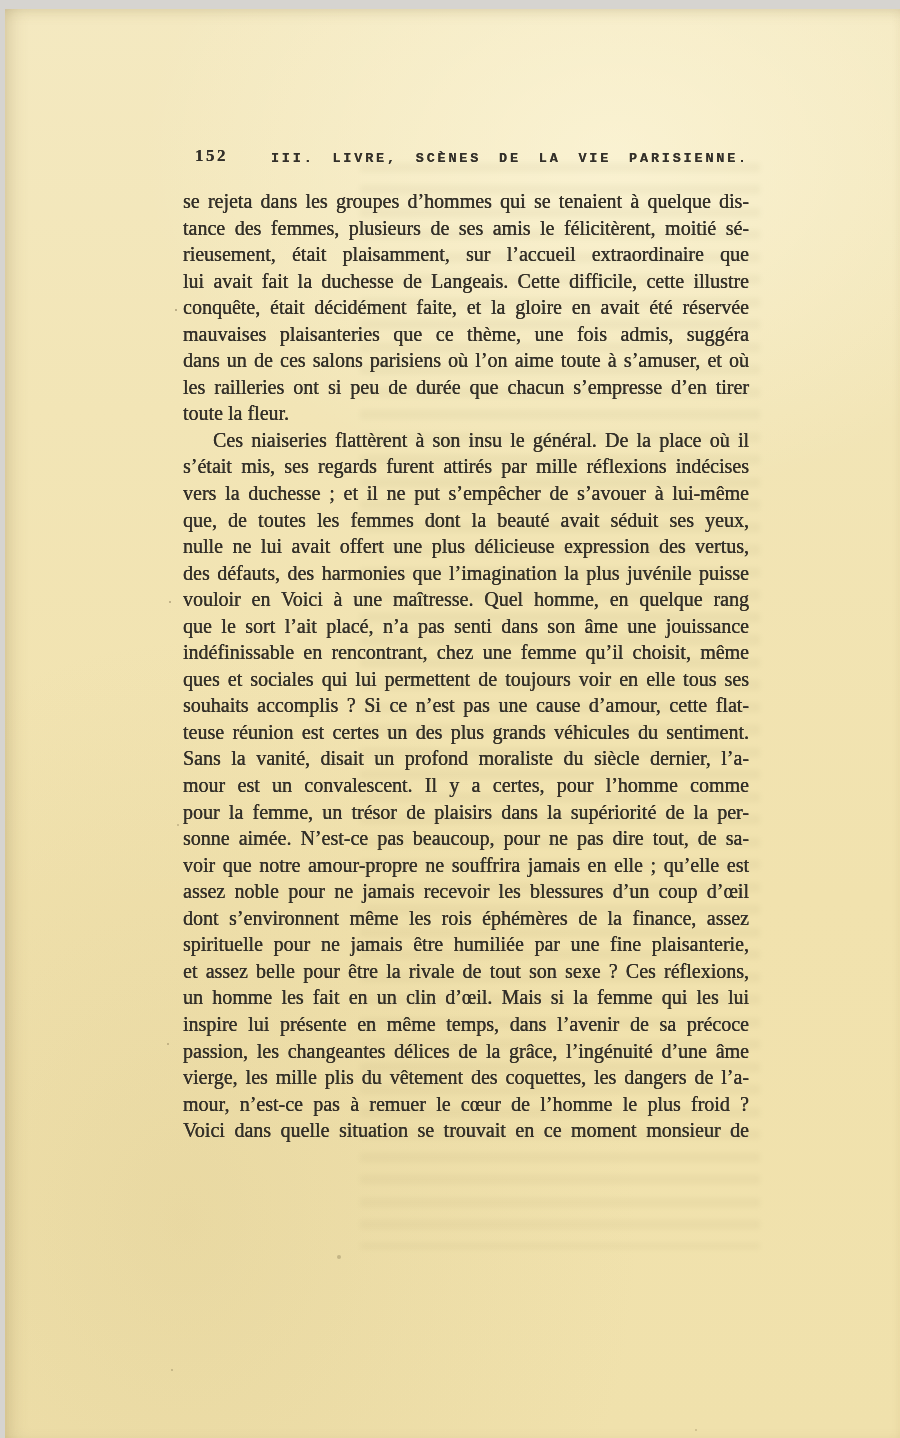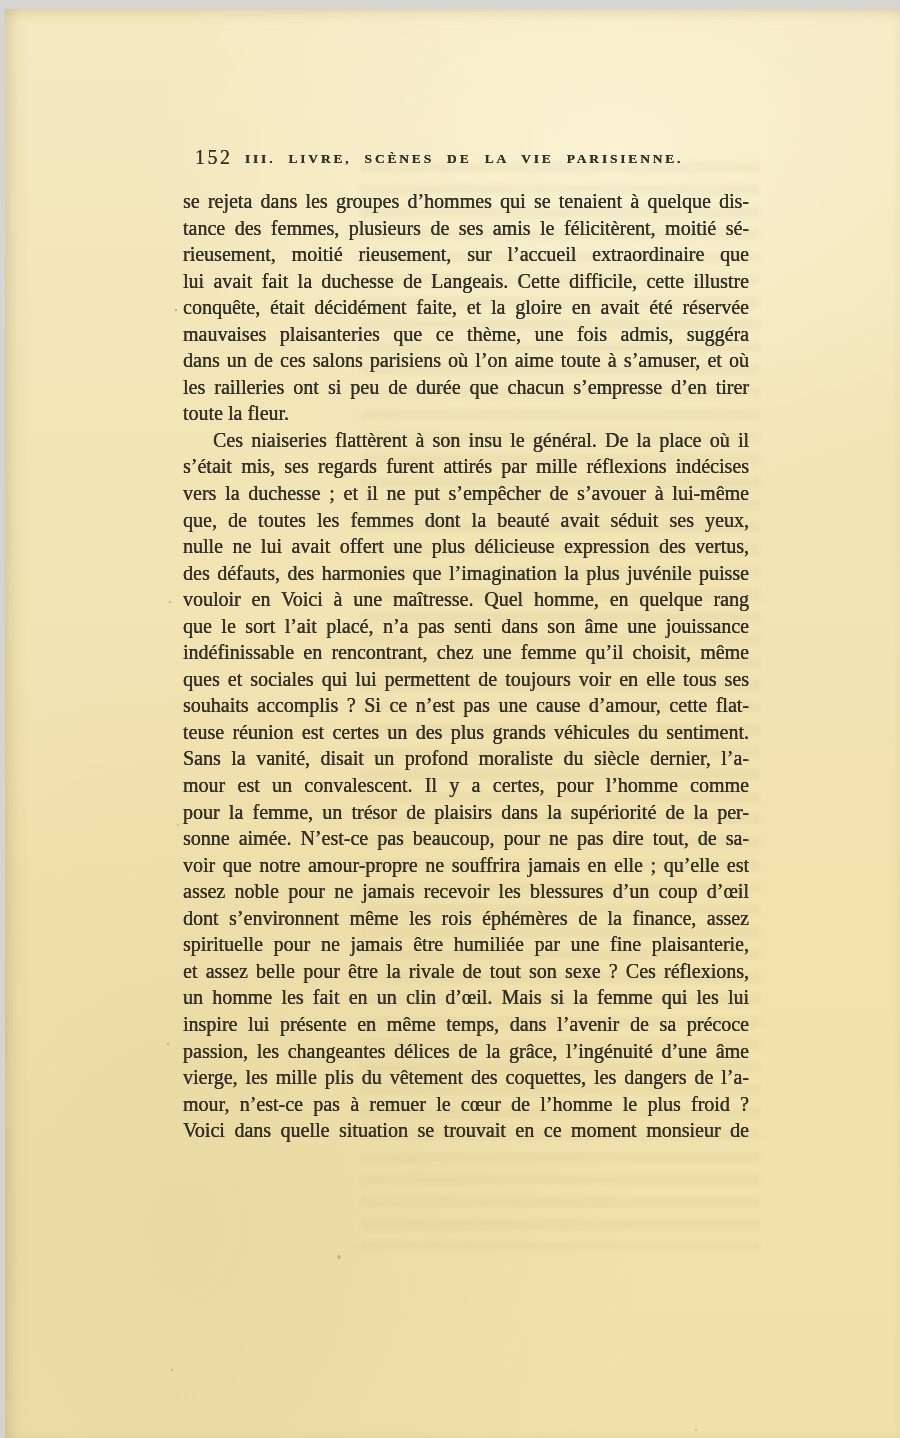--- a/index.html
+++ b/index.html
@@ -38,30 +38,31 @@
       163px 947px 0 1px rgba(80,66,40,.25),
       -4px 1060px 0 0 rgba(80,66,40,.30),
       520px 1120px 0 0 rgba(80,66,40,.25);
   }
   .header{
     position:absolute;left:183px;top:146px;width:566px;height:32px;
     color:#33302a;
   }
   .page-num{
     position:absolute;left:12px;top:0;
-    font-size:20px;letter-spacing:2.5px;font-weight:normal;
+    font-size:17px;letter-spacing:2.5px;font-weight:bold;
     text-shadow:0 0 .5px rgba(40,35,25,.9);
   }
   .running-title{
     position:absolute;left:0;right:0;top:5px;
-    padding-left:62px;text-align:left;
+    padding-left:62px;text-align:right;
     font-size:13.5px;font-weight:bold;
     letter-spacing:2.8px;word-spacing:7px;
     text-shadow:0 0 .4px rgba(40,35,25,.85);
     white-space:nowrap;
+    font-family:Liberation Mono, monospace;
   }
   .text-block{
     position:absolute;left:183px;top:188px;width:566px;
     color:#33302a;font-size:20px;line-height:26.55px;
     text-shadow:0 0 .5px rgba(42,37,27,.85), .3px 0 0 rgba(42,37,27,.5);
   }
   .line{
     height:26.55px;
     text-align:justify;
     text-align-last:justify;
@@ -80,21 +81,21 @@
 </div>
 
 <div class="header">
   <span class="page-num">152</span>
   <span class="running-title">III. LIVRE, SCÈNES DE LA VIE PARISIENNE.</span>
 </div>
 
 <div class="text-block">
     <div class="line">se rejeta dans les groupes d’hommes qui se tenaient à quelque dis-</div>
     <div class="line">tance des femmes, plusieurs de ses amis le félicitèrent, moitié sé-</div>
-    <div class="line">rieusement, moitié rieusement, sur l’accueil extraordinaire que</div>
+    <div class="line">rieusement, était plaisamment, sur l’accueil extraordinaire que</div>
     <div class="line">lui avait fait la duchesse de Langeais. Cette difficile, cette illustre</div>
     <div class="line">conquête, était décidément faite, et la gloire en avait été réservée</div>
     <div class="line">mauvaises plaisanteries que ce thème, une fois admis, suggéra</div>
     <div class="line">dans un de ces salons parisiens où l’on aime toute à s’amuser, et où</div>
     <div class="line">les railleries ont si peu de durée que chacun s’empresse d’en tirer</div>
     <div class="line last">toute la fleur.</div>
     <div class="line indent">Ces niaiseries flattèrent à son insu le général. De la place où il</div>
     <div class="line">s’était mis, ses regards furent attirés par mille réflexions indécises</div>
     <div class="line">vers la duchesse ; et il ne put s’empêcher de s’avouer à lui-même</div>
     <div class="line">que, de toutes les femmes dont la beauté avait séduit ses yeux,</div>

